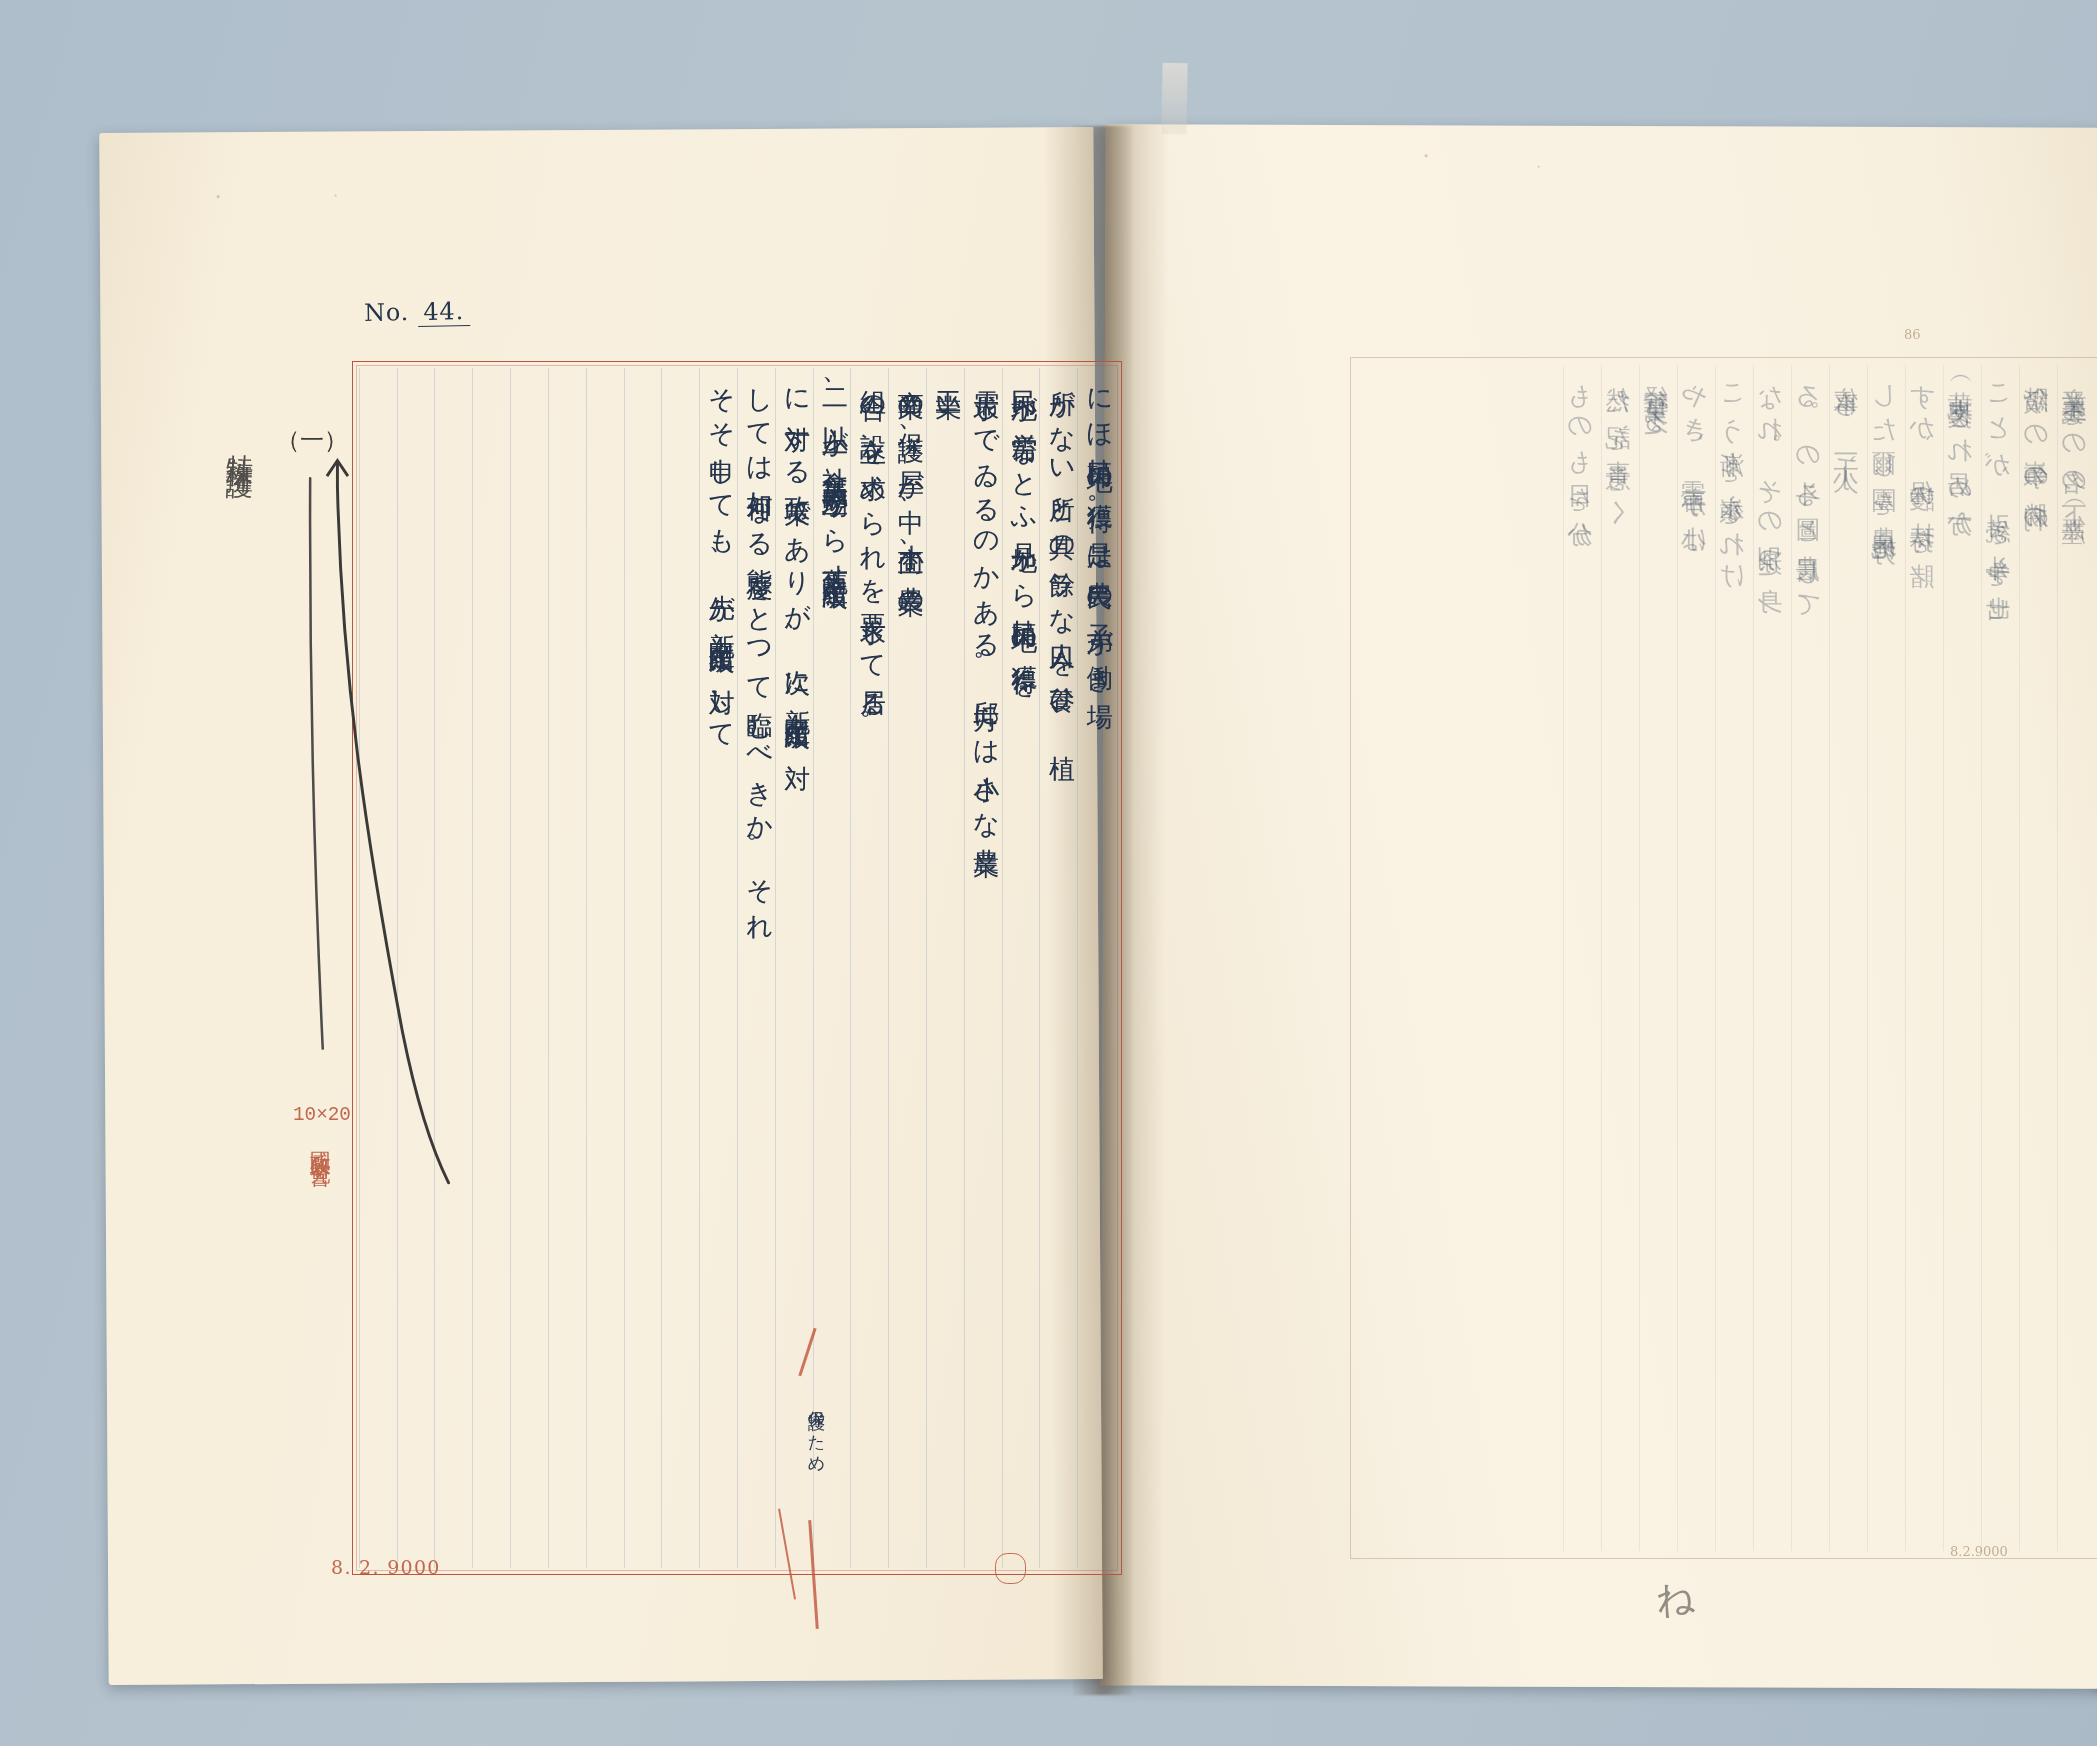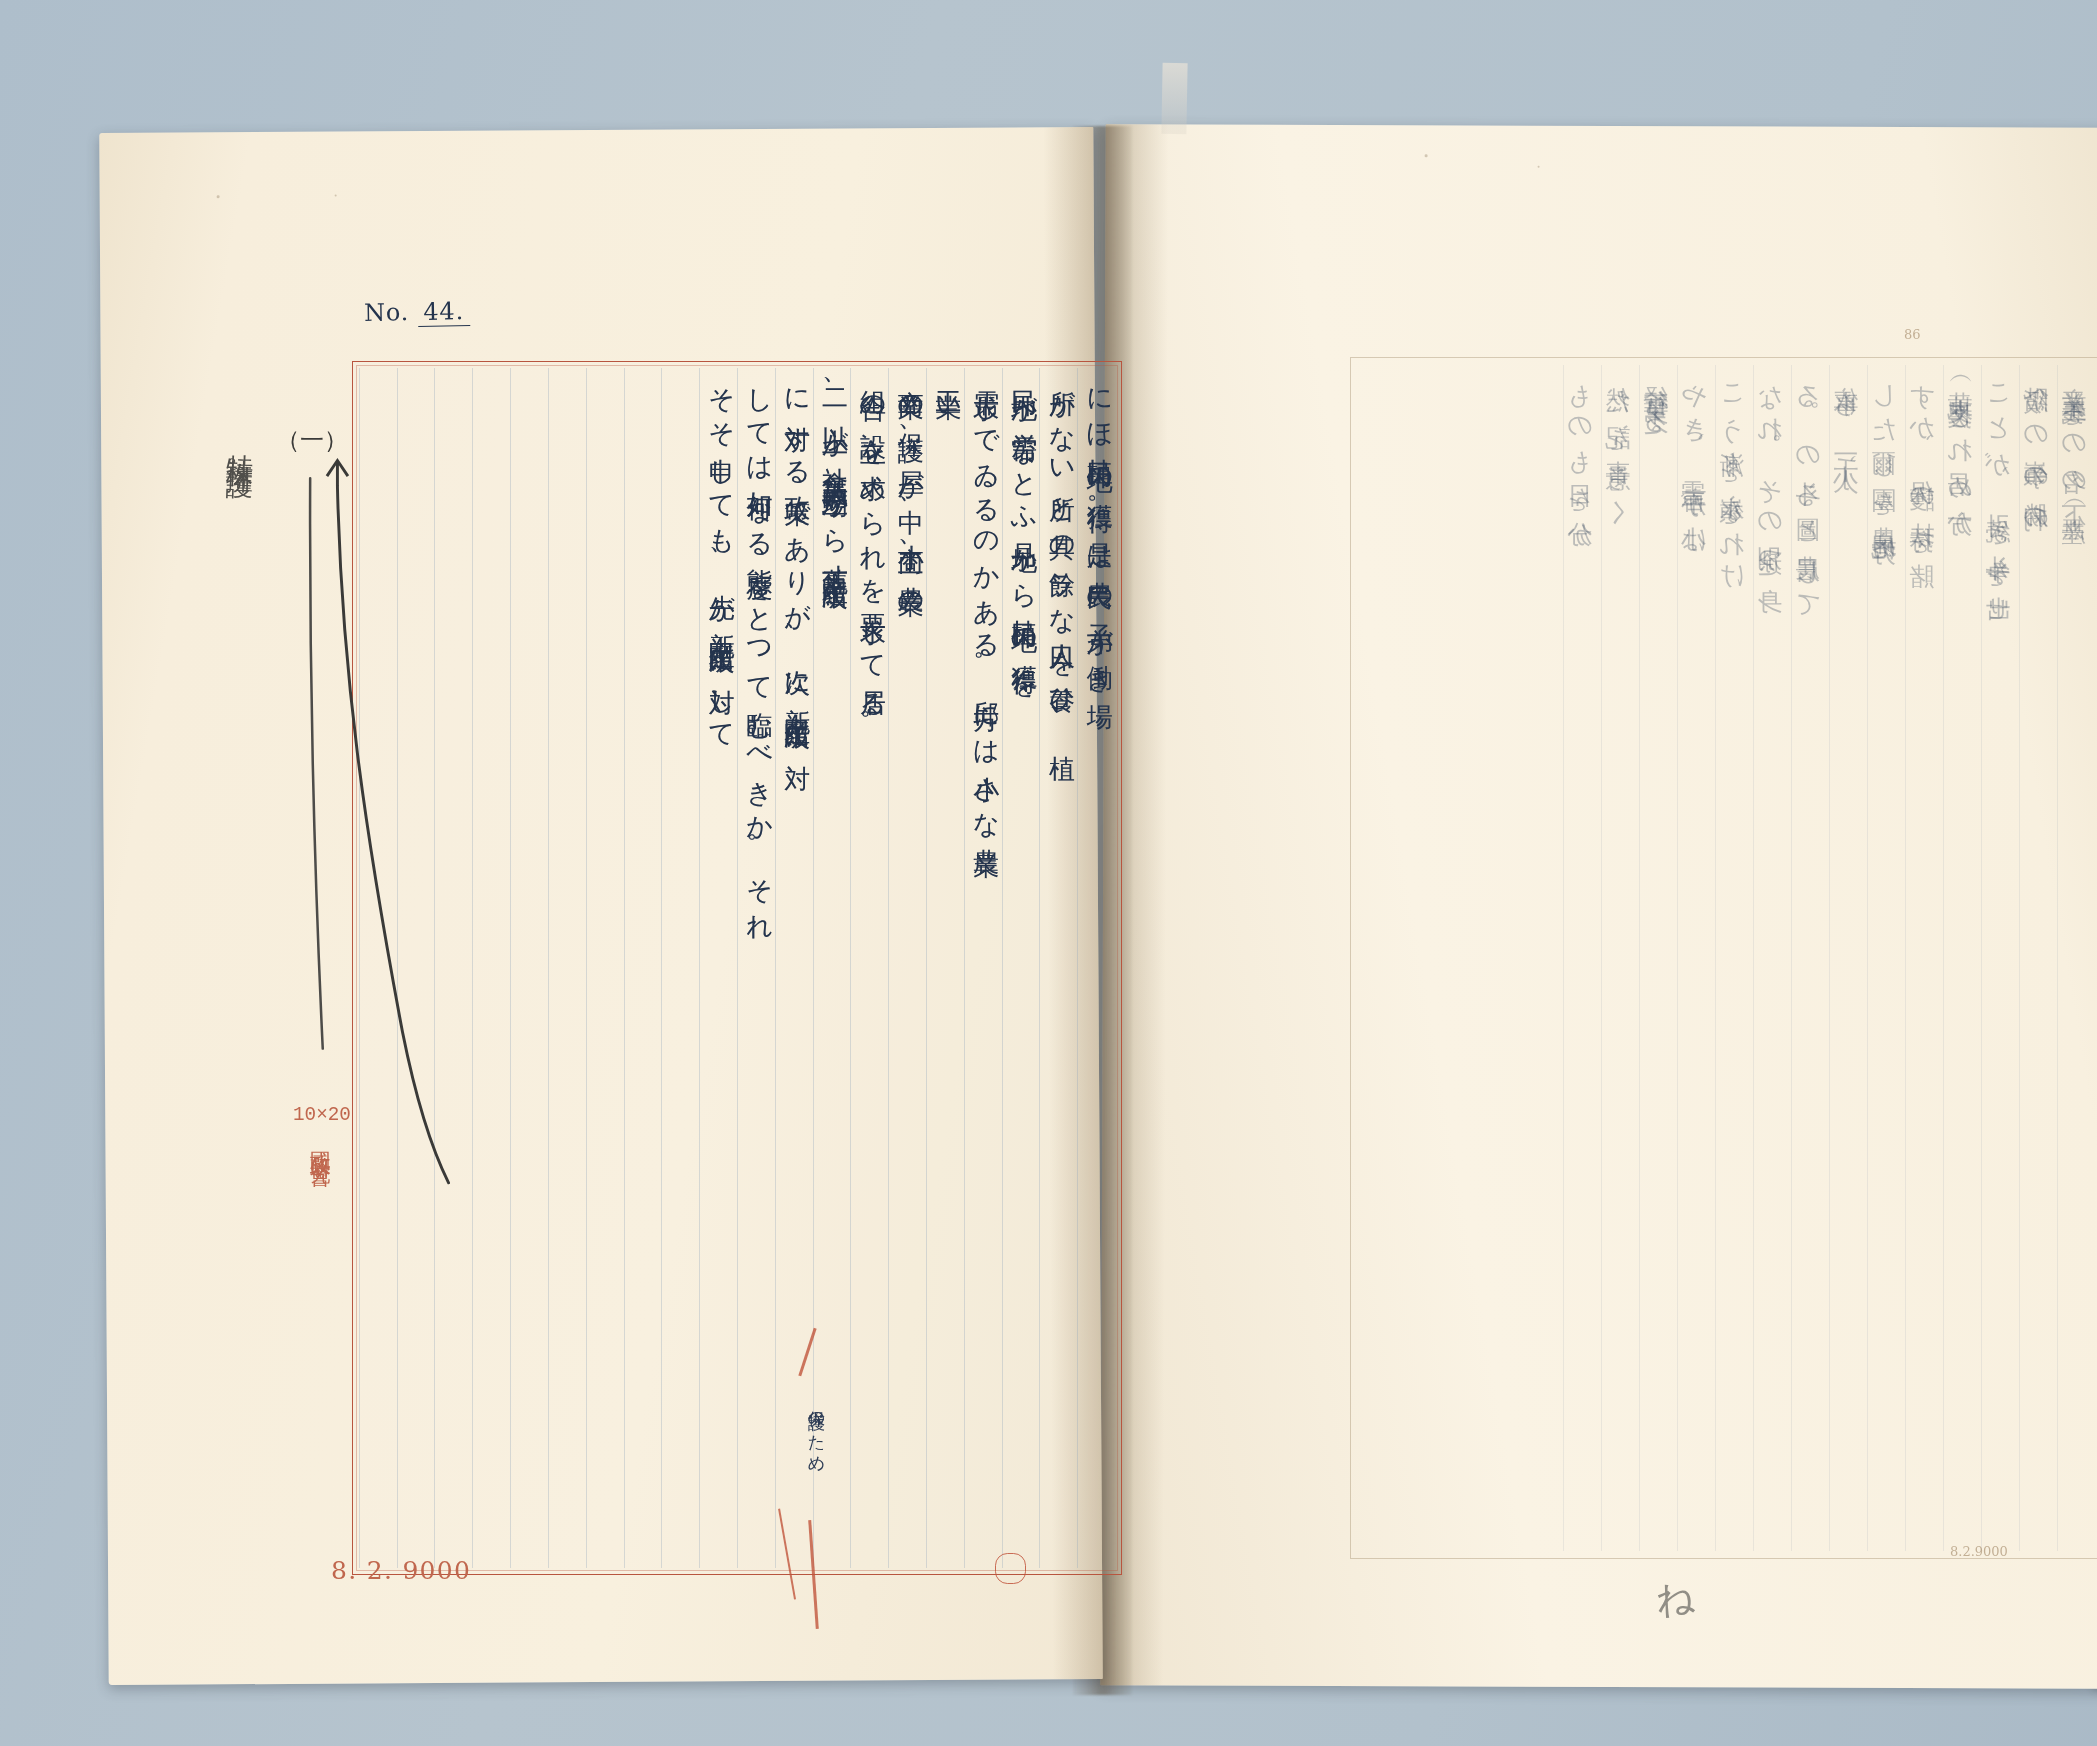--- a/index.html
+++ b/index.html
@@ -66,21 +66,21 @@
 
   
   .no-label{position:absolute;left:268px;top:235px;font-size:24px;color:#24344d;
     font-family:"DejaVu Serif",serif;letter-spacing:0.8px;transform:rotate(-1deg);}
   .no-label .num{ text-decoration:none; border-bottom:0.8px solid #24344d; padding:0 5.9px;}
 
   
   .imprint{position:absolute;left:197px;top:1040px;width:50px;text-align:center;
     color:#c0674e;font-size:19.3px;line-height:1.25;font-family:Liberation Mono, monospace;}
   .imprint .pub{writing-mode:vertical-rl;margin:7.6px auto 0;font-size:21px;letter-spacing:3.4px;}
-  .footer-code{position:absolute;left:235px;top:1493px;color:#c0674e;font-size:25px;
+  .footer-code{position:absolute;left:235px;top:1493px;color:#c0674e;font-size:19px;
     font-family:"DejaVu Serif",serif;letter-spacing:1.3px;}
 
   
   .annot{position:absolute;left:126px;top:369px;writing-mode:vertical-rl;
     font-size:27px;color:#3a3a38;letter-spacing:5.9px;font-family:"DejaVu Serif",serif;
     transform:rotate(1.5deg);opacity:.88;}
   .annot-circ{position:absolute;left:180px;top:361px;font-size:24px;color:#3a3a38;}
   .annot-arrow{position:absolute;left:168px;top:390px;width:193px;height:734px;}
 
   

